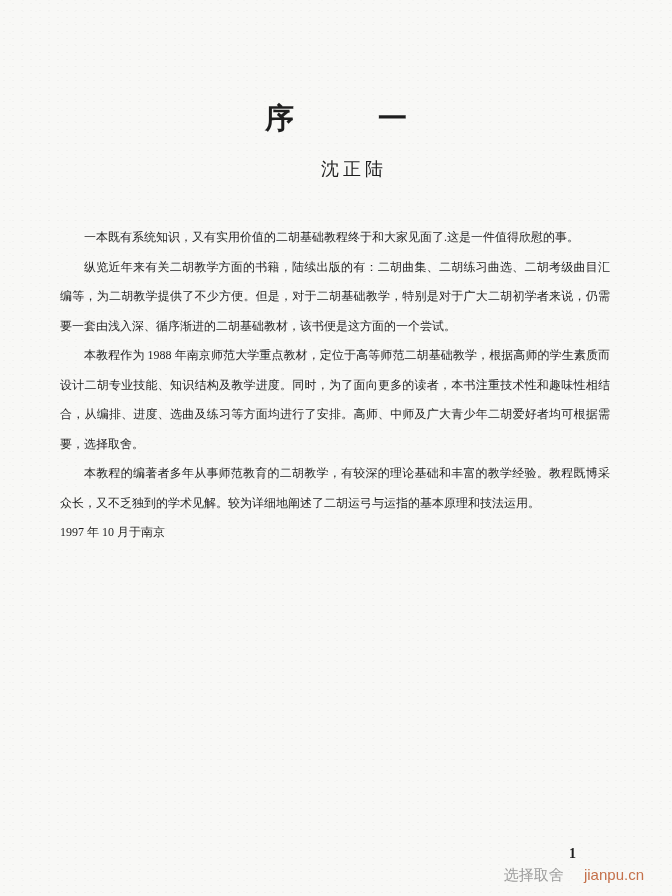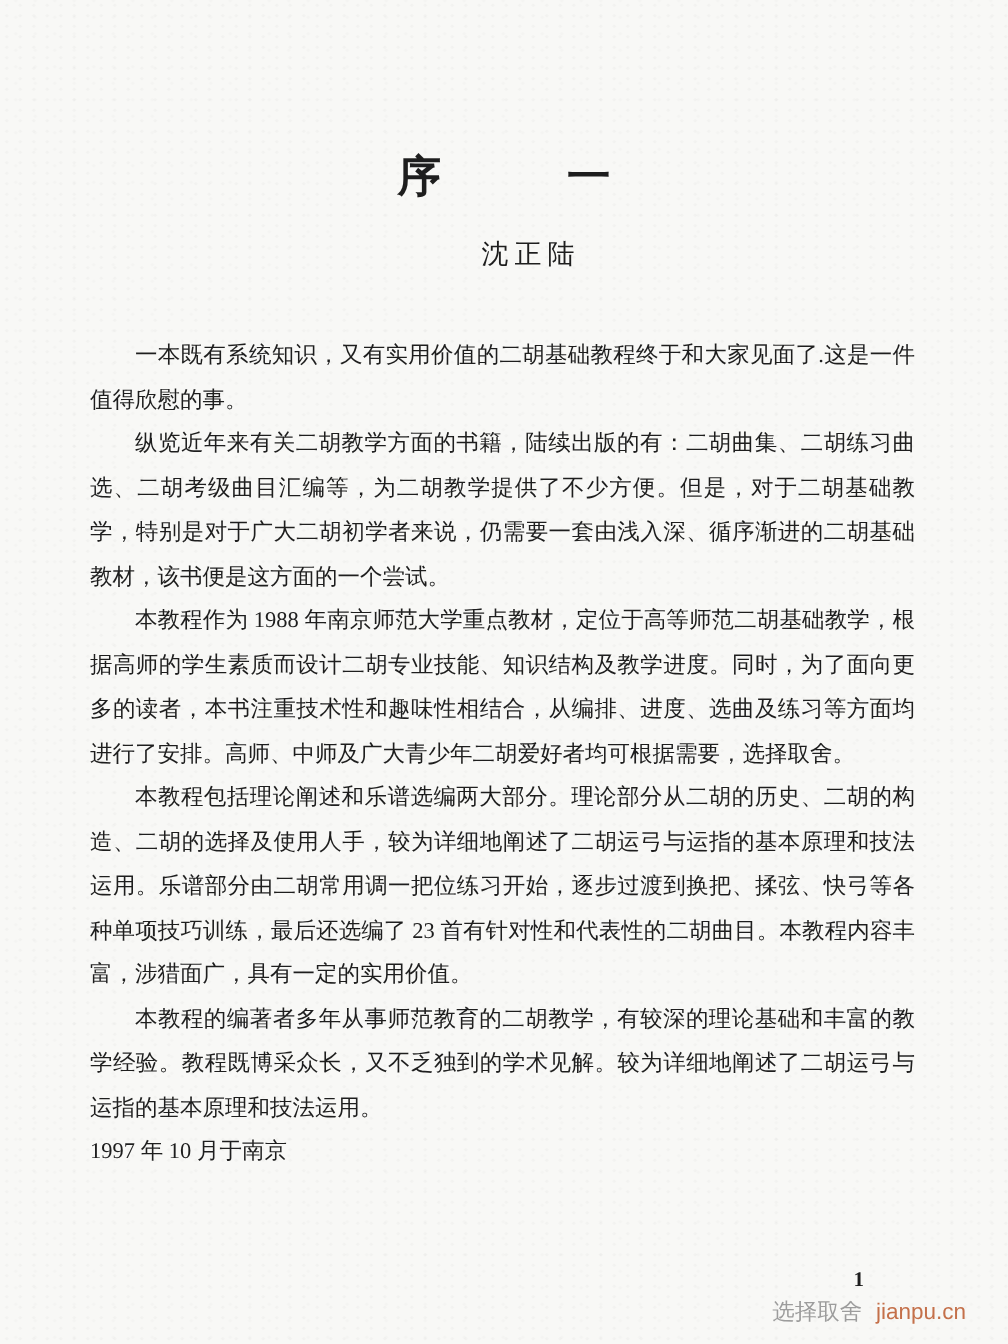--- a/index.html
+++ b/index.html
@@ -34,57 +34,56 @@
     display:flex;justify-content:center;gap:84px;
     font-size:29px;font-weight:bold;line-height:34px;
   }
   .author{
     position:absolute;top:157px;left:18px;width:672px;
     text-align:center;font-size:18px;line-height:24px;
     letter-spacing:4px;
   }
   .content{
     position:absolute;top:223px;left:60px;width:550px;
-    font-size:15px;line-height:29.5px;
+    font-size:12px;line-height:29.5px;
     text-align:justify;text-justify:inter-ideograph;
   }
   .content p{margin:0;text-indent:2em;}
   .dateline{
     text-align:left;padding-right:42px;text-indent:0 !important;
   }
   .page-number{
     position:absolute;top:846px;left:569px;
     font-size:14px;font-weight:bold;line-height:16px;
   }
   .watermark{
     position:absolute;top:865px;right:28px;
     font-size:15px;line-height:20px;
     font-family:"Liberation Sans","DejaVu Sans",sans-serif;
     white-space:nowrap;
   }
   .watermark .site{color:var(--wm-gray);}
-  .watermark .url{color:var(--wm-accent);margin-left:5px;}
+  .watermark .url{color:var(--wm-accent);margin-left:16px;}
 </style>
 </head>
 <body>
 
 <div class="page">
 
   <div class="title-row">
     <span>序</span>
     <span>一</span>
   </div>
 
   <div class="author">沈正陆</div>
 
   <div class="content">
     <p>一本既有系统知识，又有实用价值的二胡基础教程终于和大家见面了.这是一件值得欣慰的事。</p>
     <p>纵览近年来有关二胡教学方面的书籍，陆续出版的有：二胡曲集、二胡练习曲选、二胡考级曲目汇编等，为二胡教学提供了不少方便。但是，对于二胡基础教学，特别是对于广大二胡初学者来说，仍需要一套由浅入深、循序渐进的二胡基础教材，该书便是这方面的一个尝试。</p>
     <p>本教程作为 1988 年南京师范大学重点教材，定位于高等师范二胡基础教学，根据高师的学生素质而设计二胡专业技能、知识结构及教学进度。同时，为了面向更多的读者，本书注重技术性和趣味性相结合，从编排、进度、选曲及练习等方面均进行了安排。高师、中师及广大青少年二胡爱好者均可根据需要，选择取舍。</p>
-    <p>本教程包括理论阐述和乐谱选编两大部分。理论部分从二胡的历史、二胡的构造、二胡的选择及使用人手，较为详细地阐述了二胡运弓与运指的基本原理和技法运用。乐谱部分由二胡常用调一把位练习开始，逐步过渡到换把、揉弦、快弓等各种单项技巧训练，最后还选编了 23 首有针对性和代表性的二胡曲目。本教程内容丰富，涉猎面广，具有一定的实用价值。</p>
     <p>本教程的编著者多年从事师范教育的二胡教学，有较深的理论基础和丰富的教学经验。教程既博采众长，又不乏独到的学术见解。较为详细地阐述了二胡运弓与运指的基本原理和技法运用。</p>
     <p class="dateline">1997 年 10 月于南京</p>
   </div>
 
   <div class="page-number">1</div>
 
   <div class="watermark">
     <span class="site">选择取舍</span>
     <span class="url">jianpu.cn</span>
   </div>

